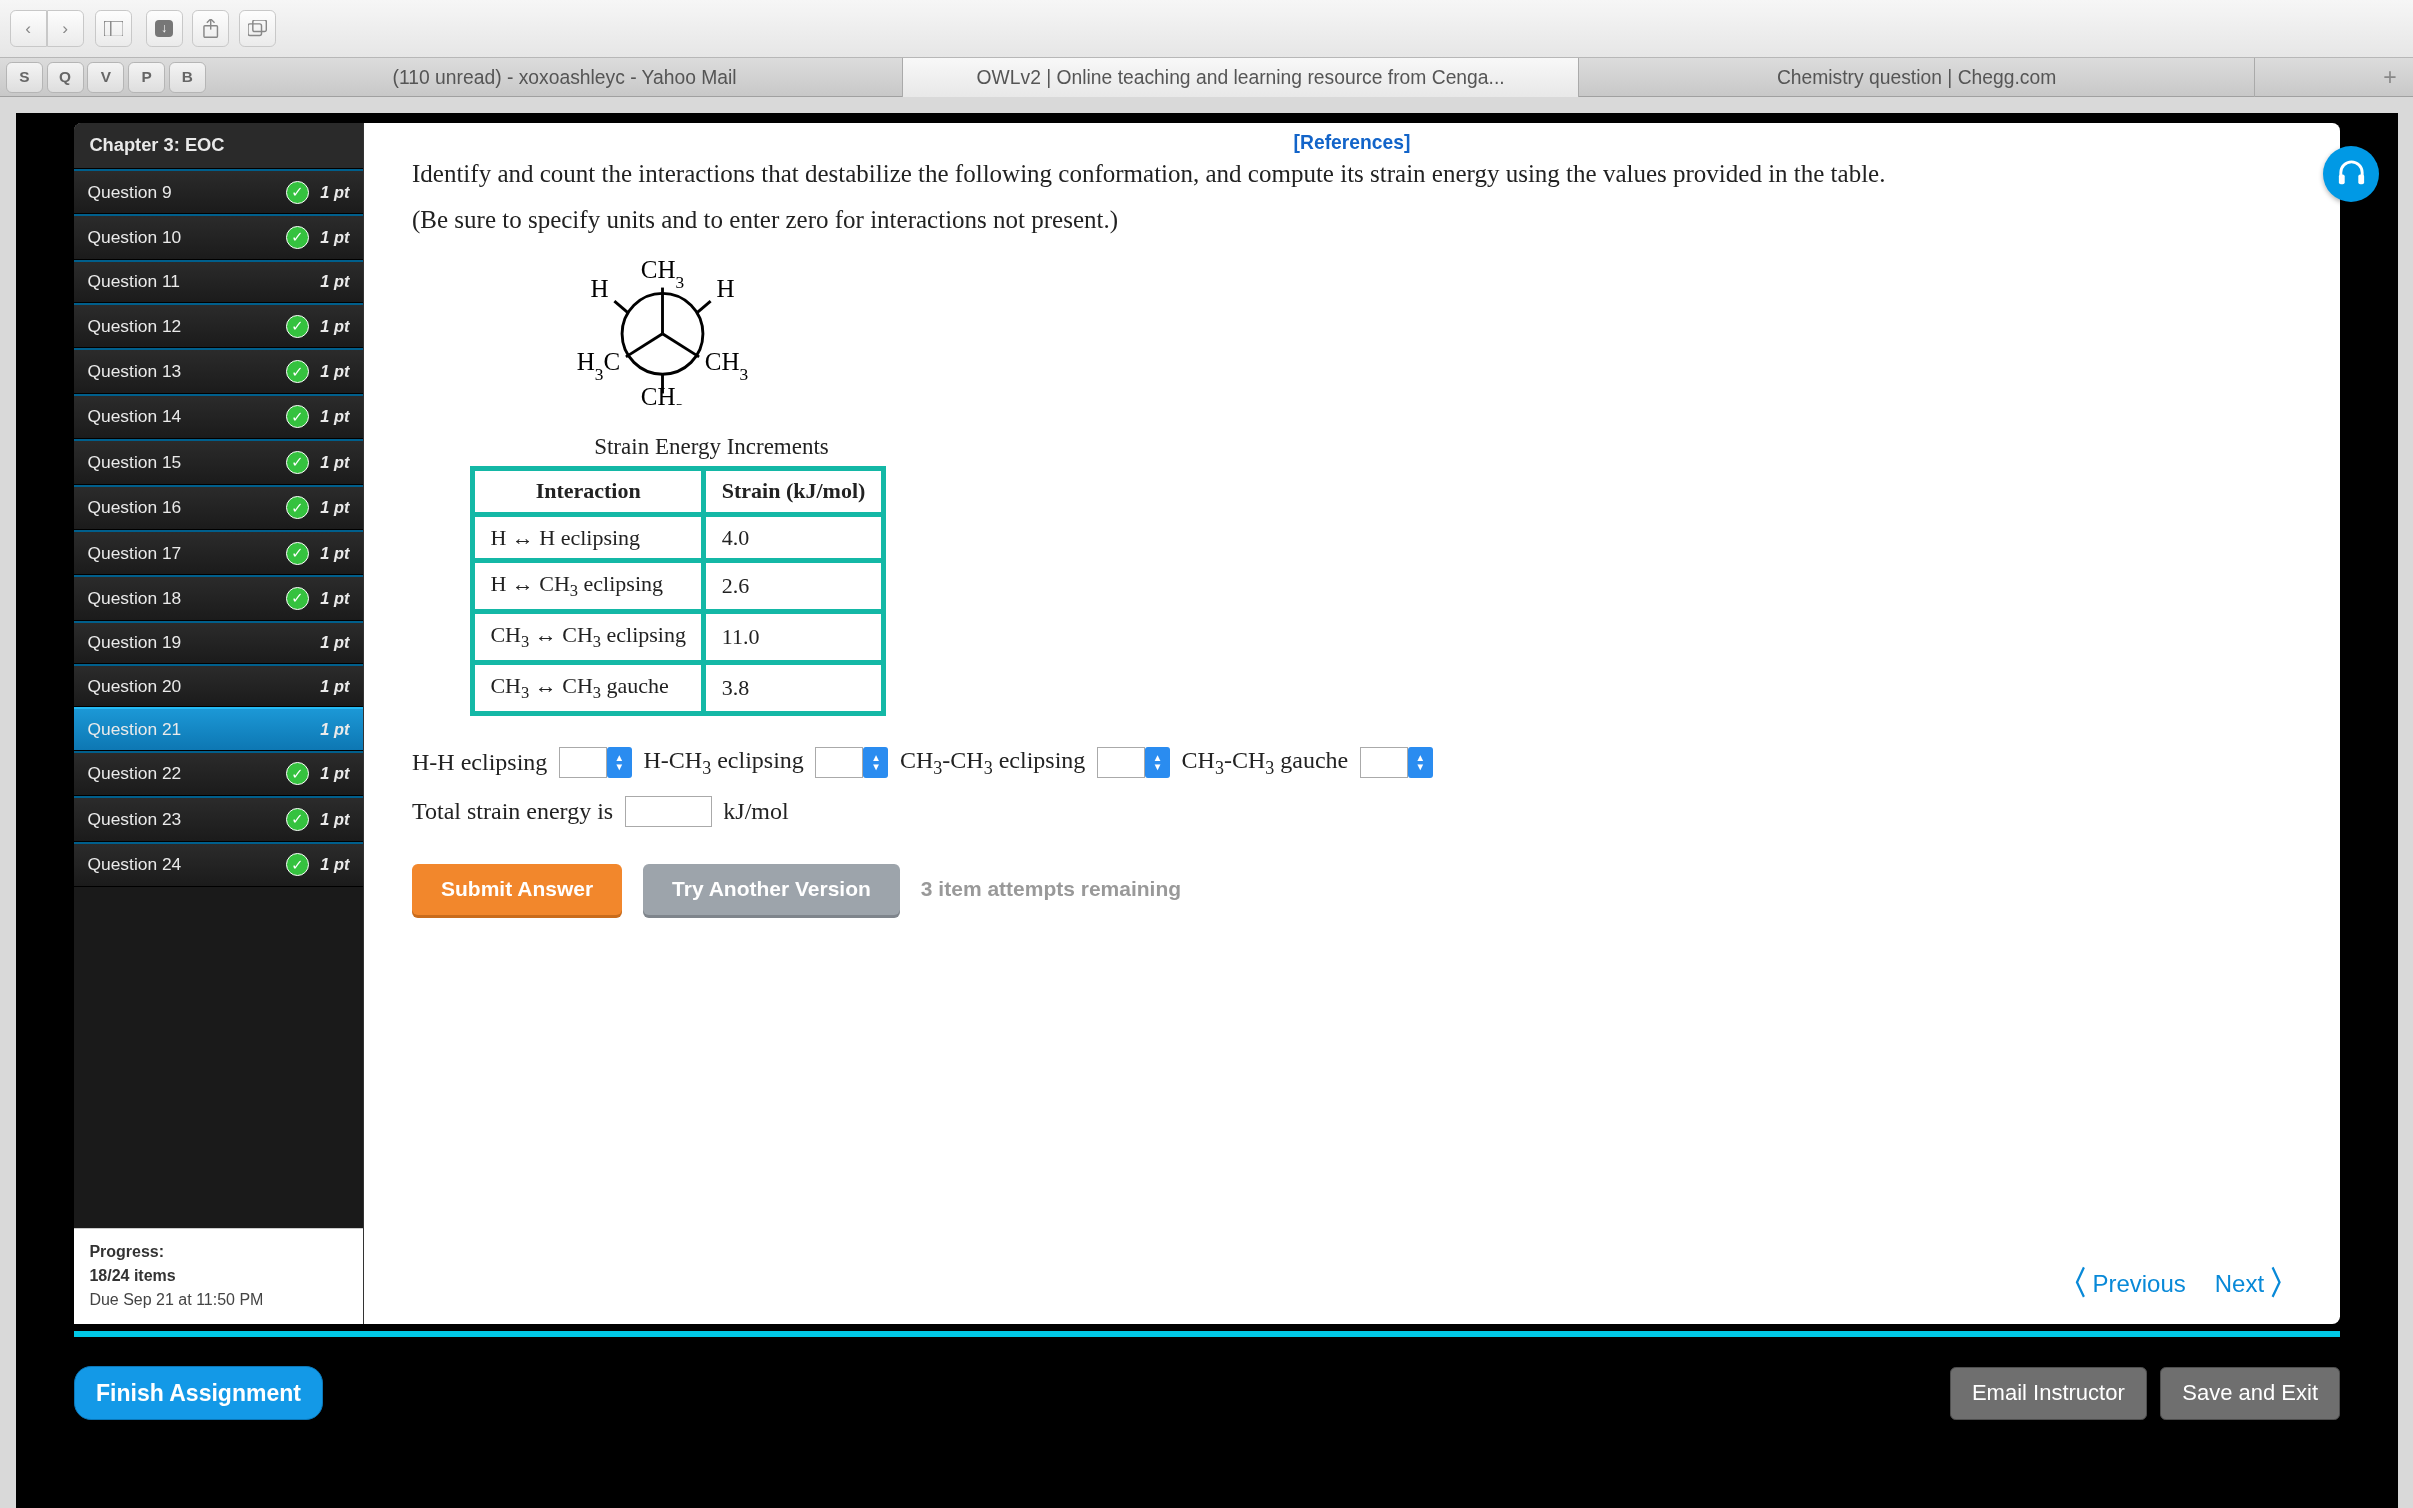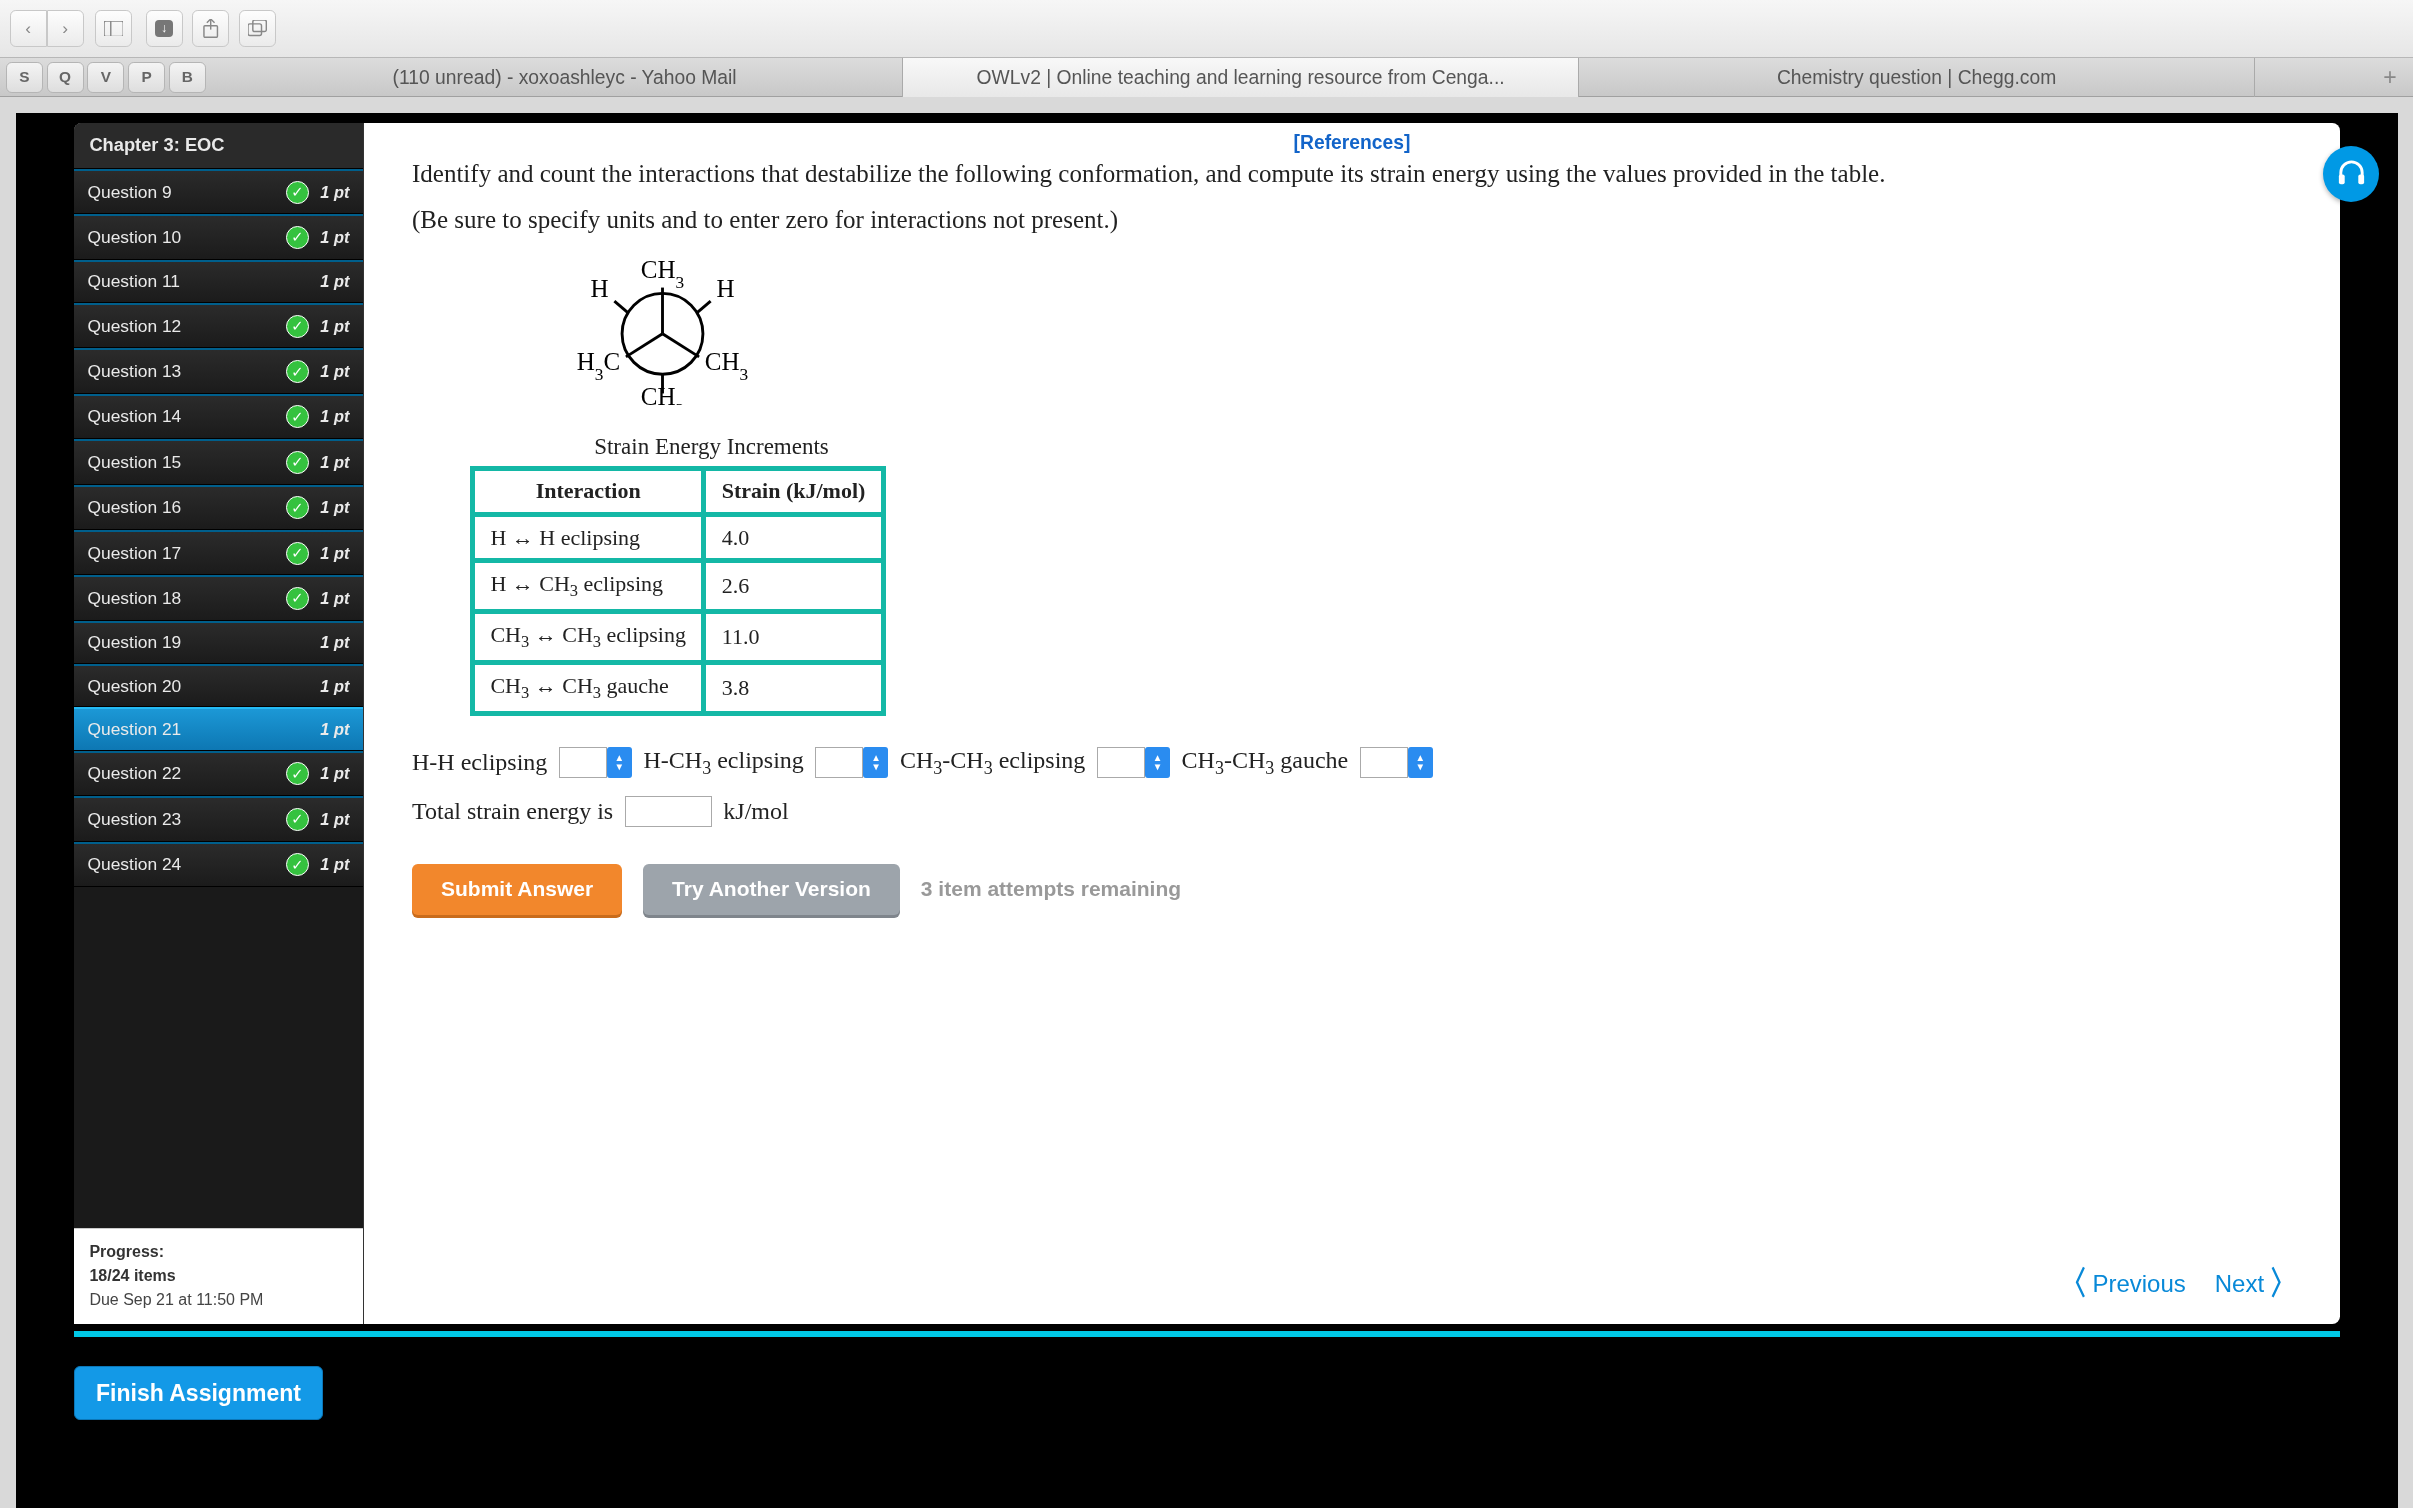--- a/index.html
+++ b/index.html
@@ -59,21 +59,21 @@
 .btn-gray { background:#9da4ab; color:#fff; box-shadow:0 2.9px 0 #7f858c; }
 .attempts { color:#999; font-size:21px; font-weight:bold; }
 
 .nav-footer { display:flex; justify-content:flex-end; align-items:center; gap:29px; padding:17.4px 39px; border-top:none; font-family:-apple-system, Arial, sans-serif; }
 .nav-link { color:#0889d8; font-size:24px; display:flex; align-items:center; gap:3.9px; cursor:pointer; }
 .nav-link .chev { font-size:33px; font-weight:bold; }
 
 .cyan-divider { height:5.8px; background:#00c8e6; margin-top:7.7px; }
 
 .bottom-bar { display:flex; justify-content:space-between; align-items:center; padding:29px 0 7.7px; }
-.finish-btn { background:#1399e7; color:#fff; border:1px solid #0b77b8; padding:12.6px 21px; font-size:23px; font-weight:bold; border-radius:6px; cursor:pointer; }
+.finish-btn { background:#1399e7; color:#fff; border:1px solid #0b77b8; padding:12.6px 21px; font-size:23px; font-weight:bold; border-radius:17px; cursor:pointer; }
 .gray-btn { background:#6f6f6f; color:#fff; padding:12.6px 21px; font-size:22px; border:1px solid #4f4f4f; border-radius:5.8px; cursor:pointer; }
 .bb-right { display:flex; gap:13.5px; }
 
 sub { font-size:0.75em; }
 </style>
 </head>
 <body>
 
 <div class="browser-chrome">
   <div class="nav-btn group-left">‹</div>
@@ -395,15 +395,19 @@
           <span class="chev">〉</span>
         </div>
       </div>
     </div>
   </div>
 
   <div class="cyan-divider"></div>
 
   <div class="bottom-bar">
     <button class="finish-btn">Finish Assignment</button>
+    <div class="bb-right">
+      <button class="gray-btn">Email Instructor</button>
+      <button class="gray-btn">Save and Exit</button>
+    </div>
   </div>
 </div>
 
 
 </body></html>

